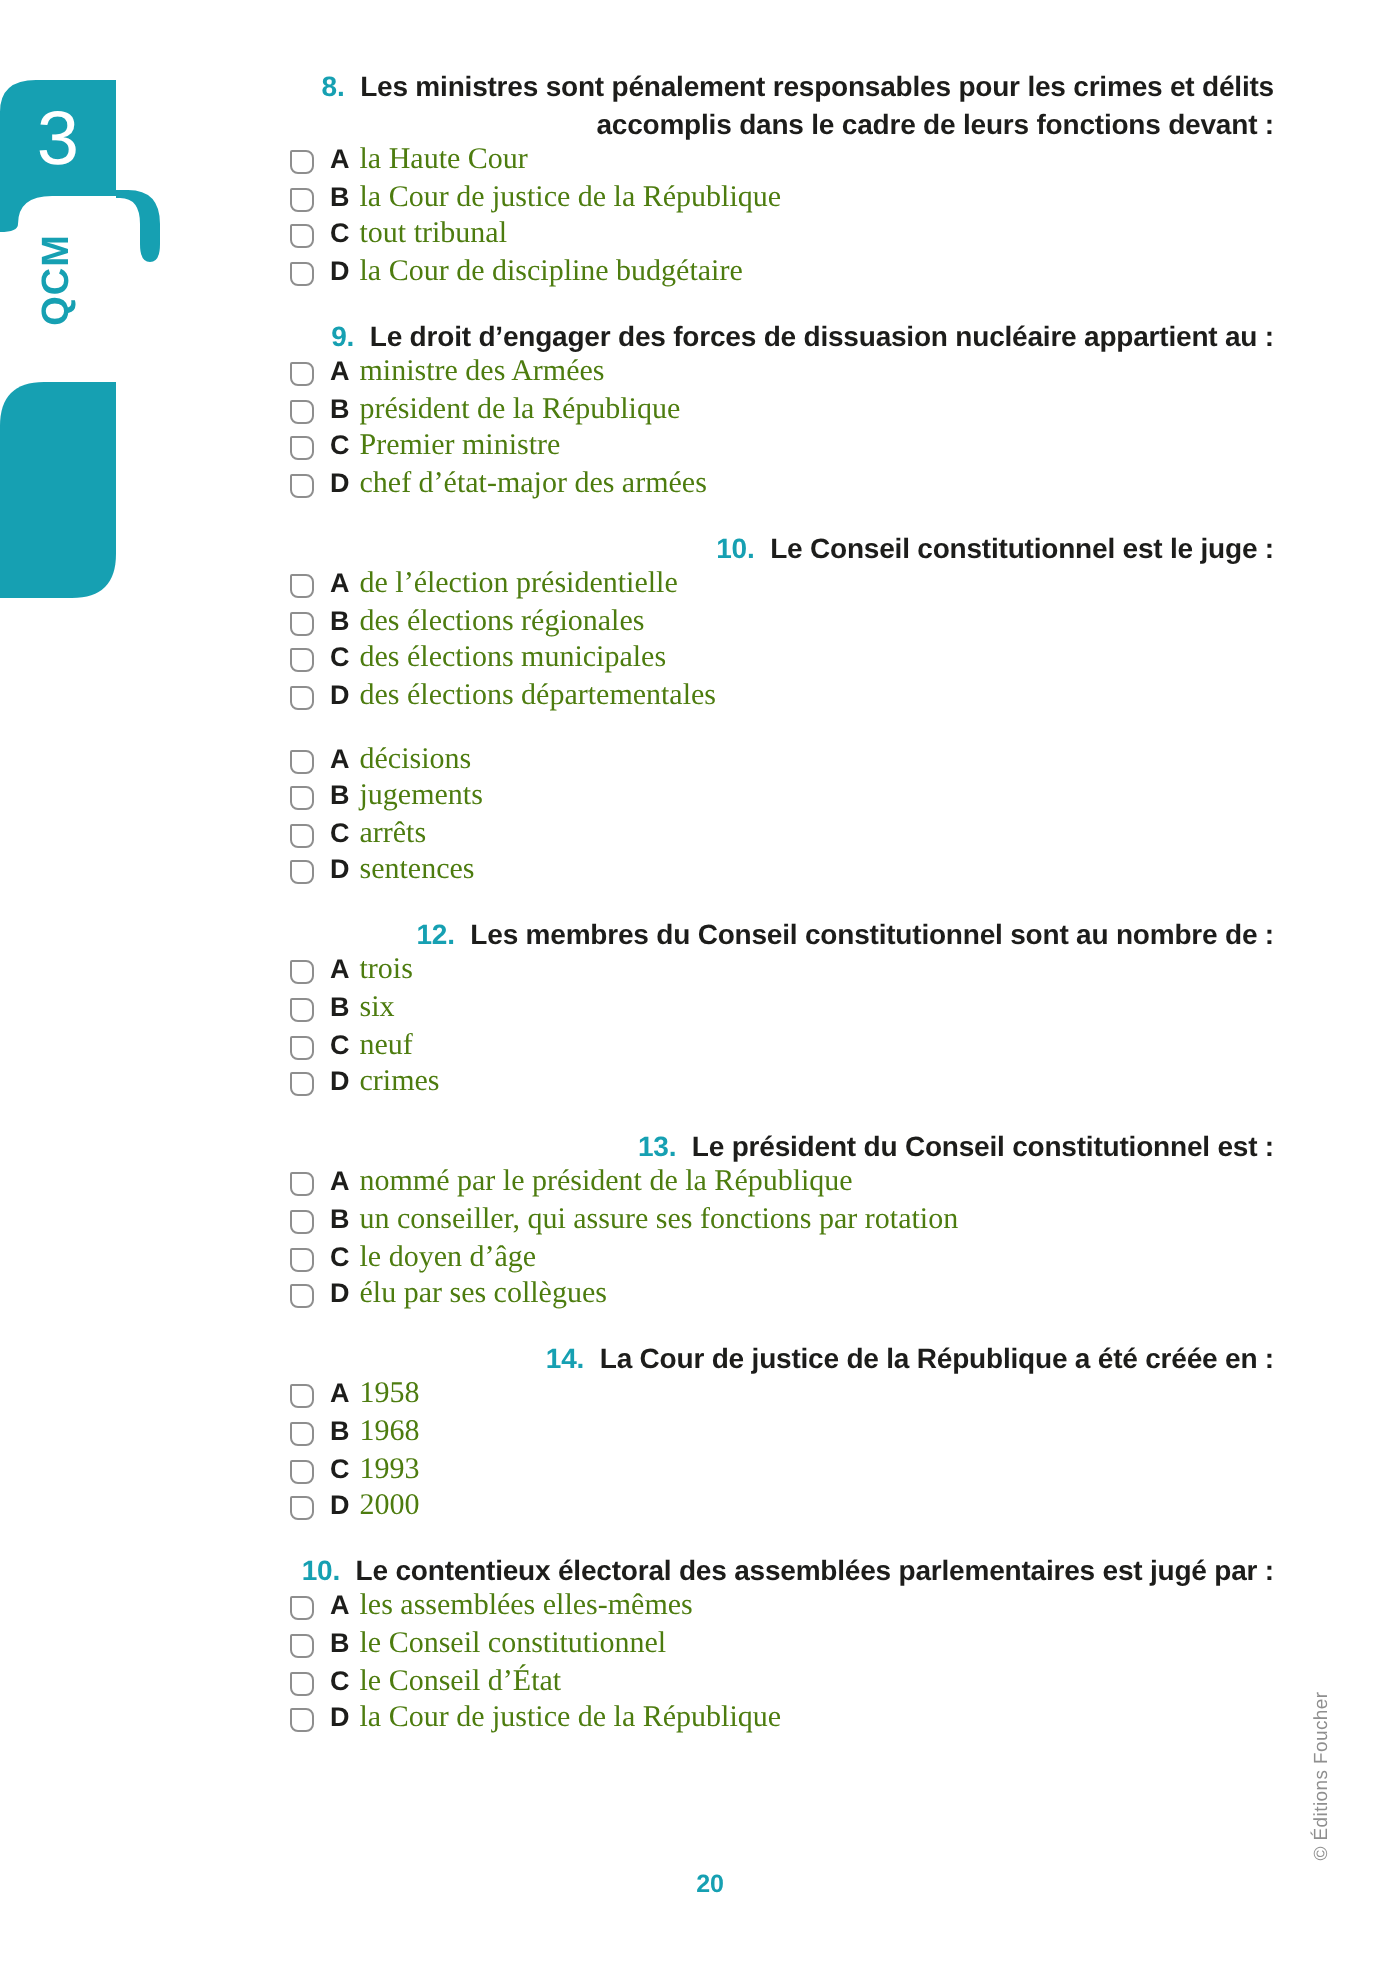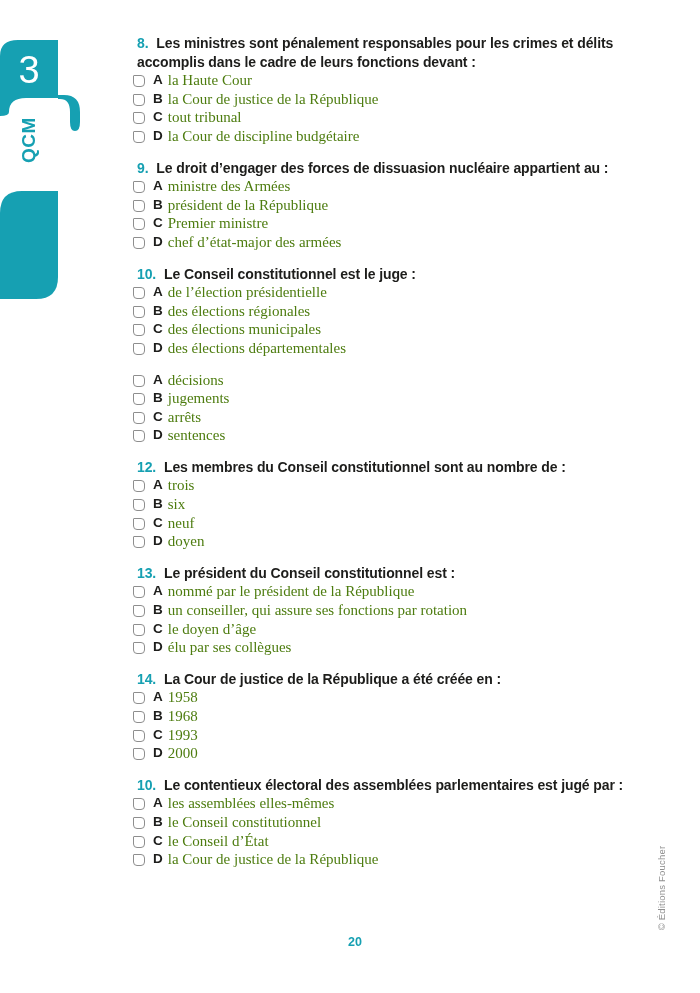--- a/index.html
+++ b/index.html
@@ -20,21 +20,21 @@
   .qcm-label{
     position:absolute;left:29px;top:140px;
     transform:translate(-50%,-50%) rotate(-90deg);
     color:#16A0B2;font-size:19px;font-weight:700;letter-spacing:0.5px;
     white-space:nowrap;
   }
   
   .content{
     position:absolute;left:137px;top:34px;width:500px;
   }
-  .question{margin:0 0 13px 0;}
+  .question{margin:0 0 13px 12px;text-align:right;}
   .q-header{
     font-size:14px;font-weight:700;color:#1d1d1b;
     line-height:18.6px;letter-spacing:-0.1px;
   }
   .q-number{color:#16A0B2;margin-right:4px;}
   .options{margin-top:0;}
   .option{
     display:flex;align-items:flex-start;
     line-height:18.6px;margin-left:-4px;
   }
@@ -223,21 +223,21 @@
 
   <div class="option">
     <span class="checkbox"></span>
     <span class="opt-letter">C</span>
     <span class="opt-text">neuf</span>
   </div>
 
   <div class="option">
     <span class="checkbox"></span>
     <span class="opt-letter">D</span>
-    <span class="opt-text">doyen</span>
+    <span class="opt-text">crimes</span>
   </div>
 </div>
   </div>
 
   <div class="question">
     <div class="q-header">
       <span class="q-number">13.</span><span> Le président du Conseil constitutionnel est :</span>
     </div>
     <div class="options">
   <div class="option">

